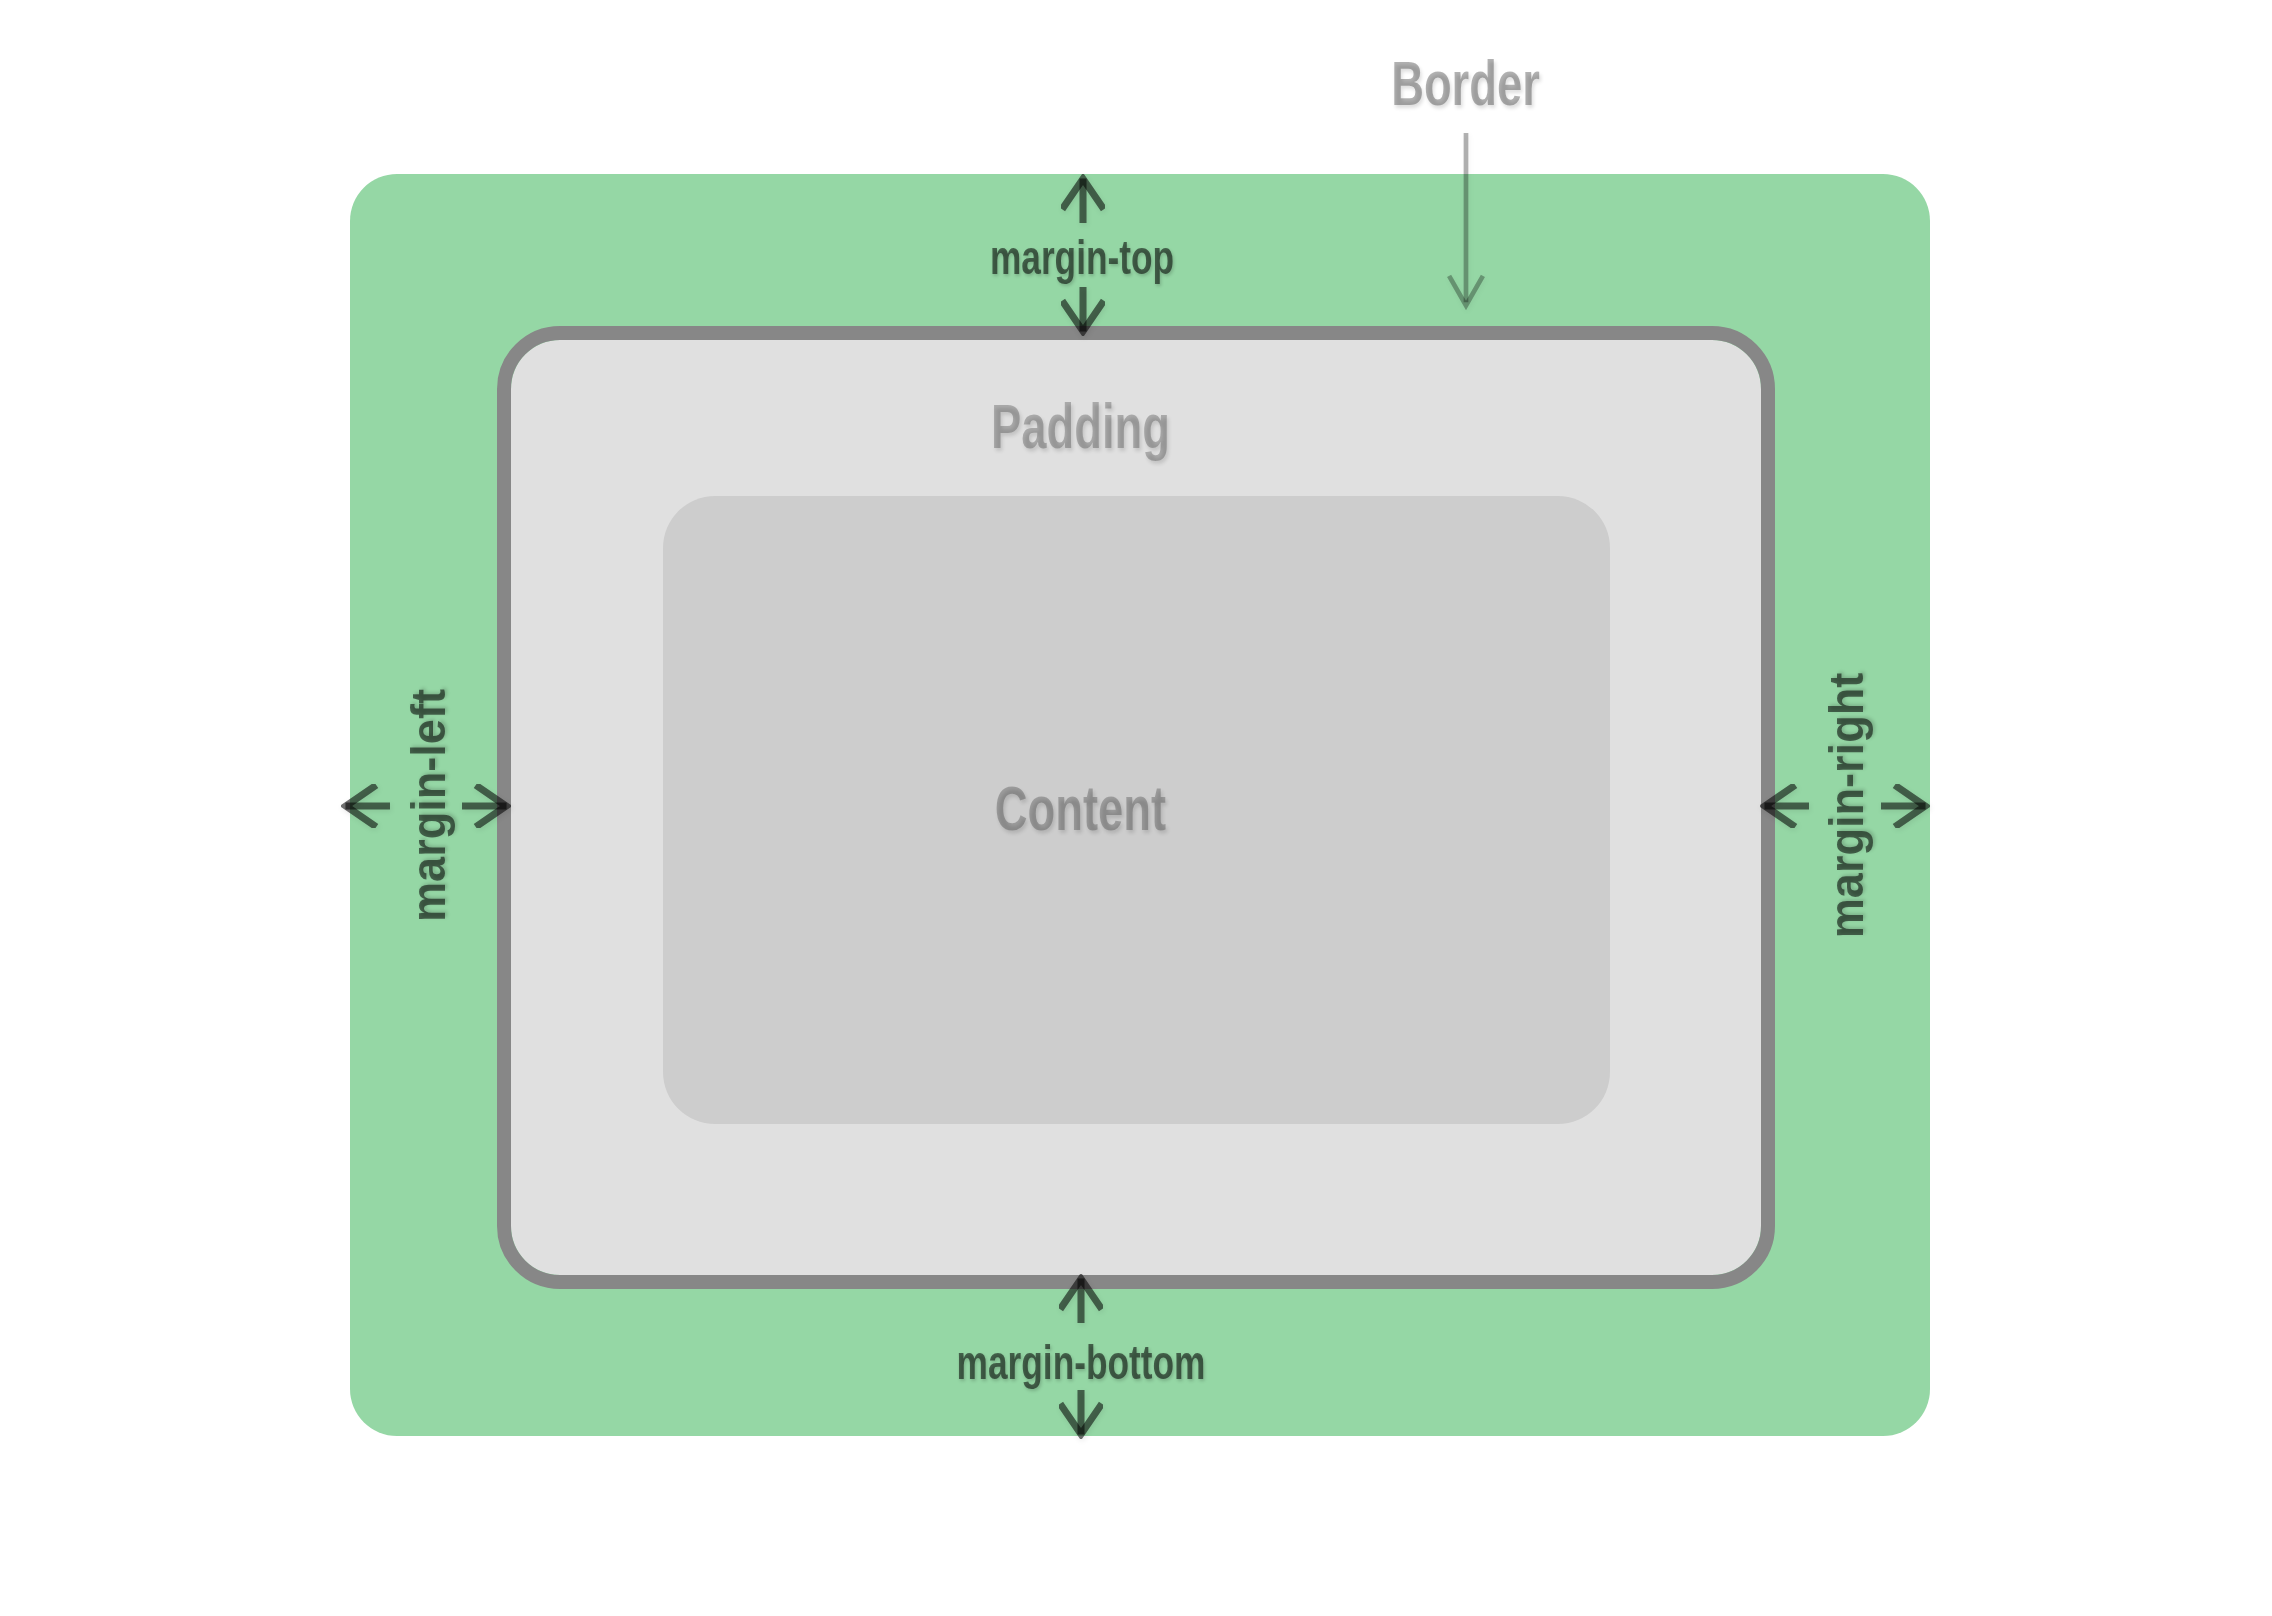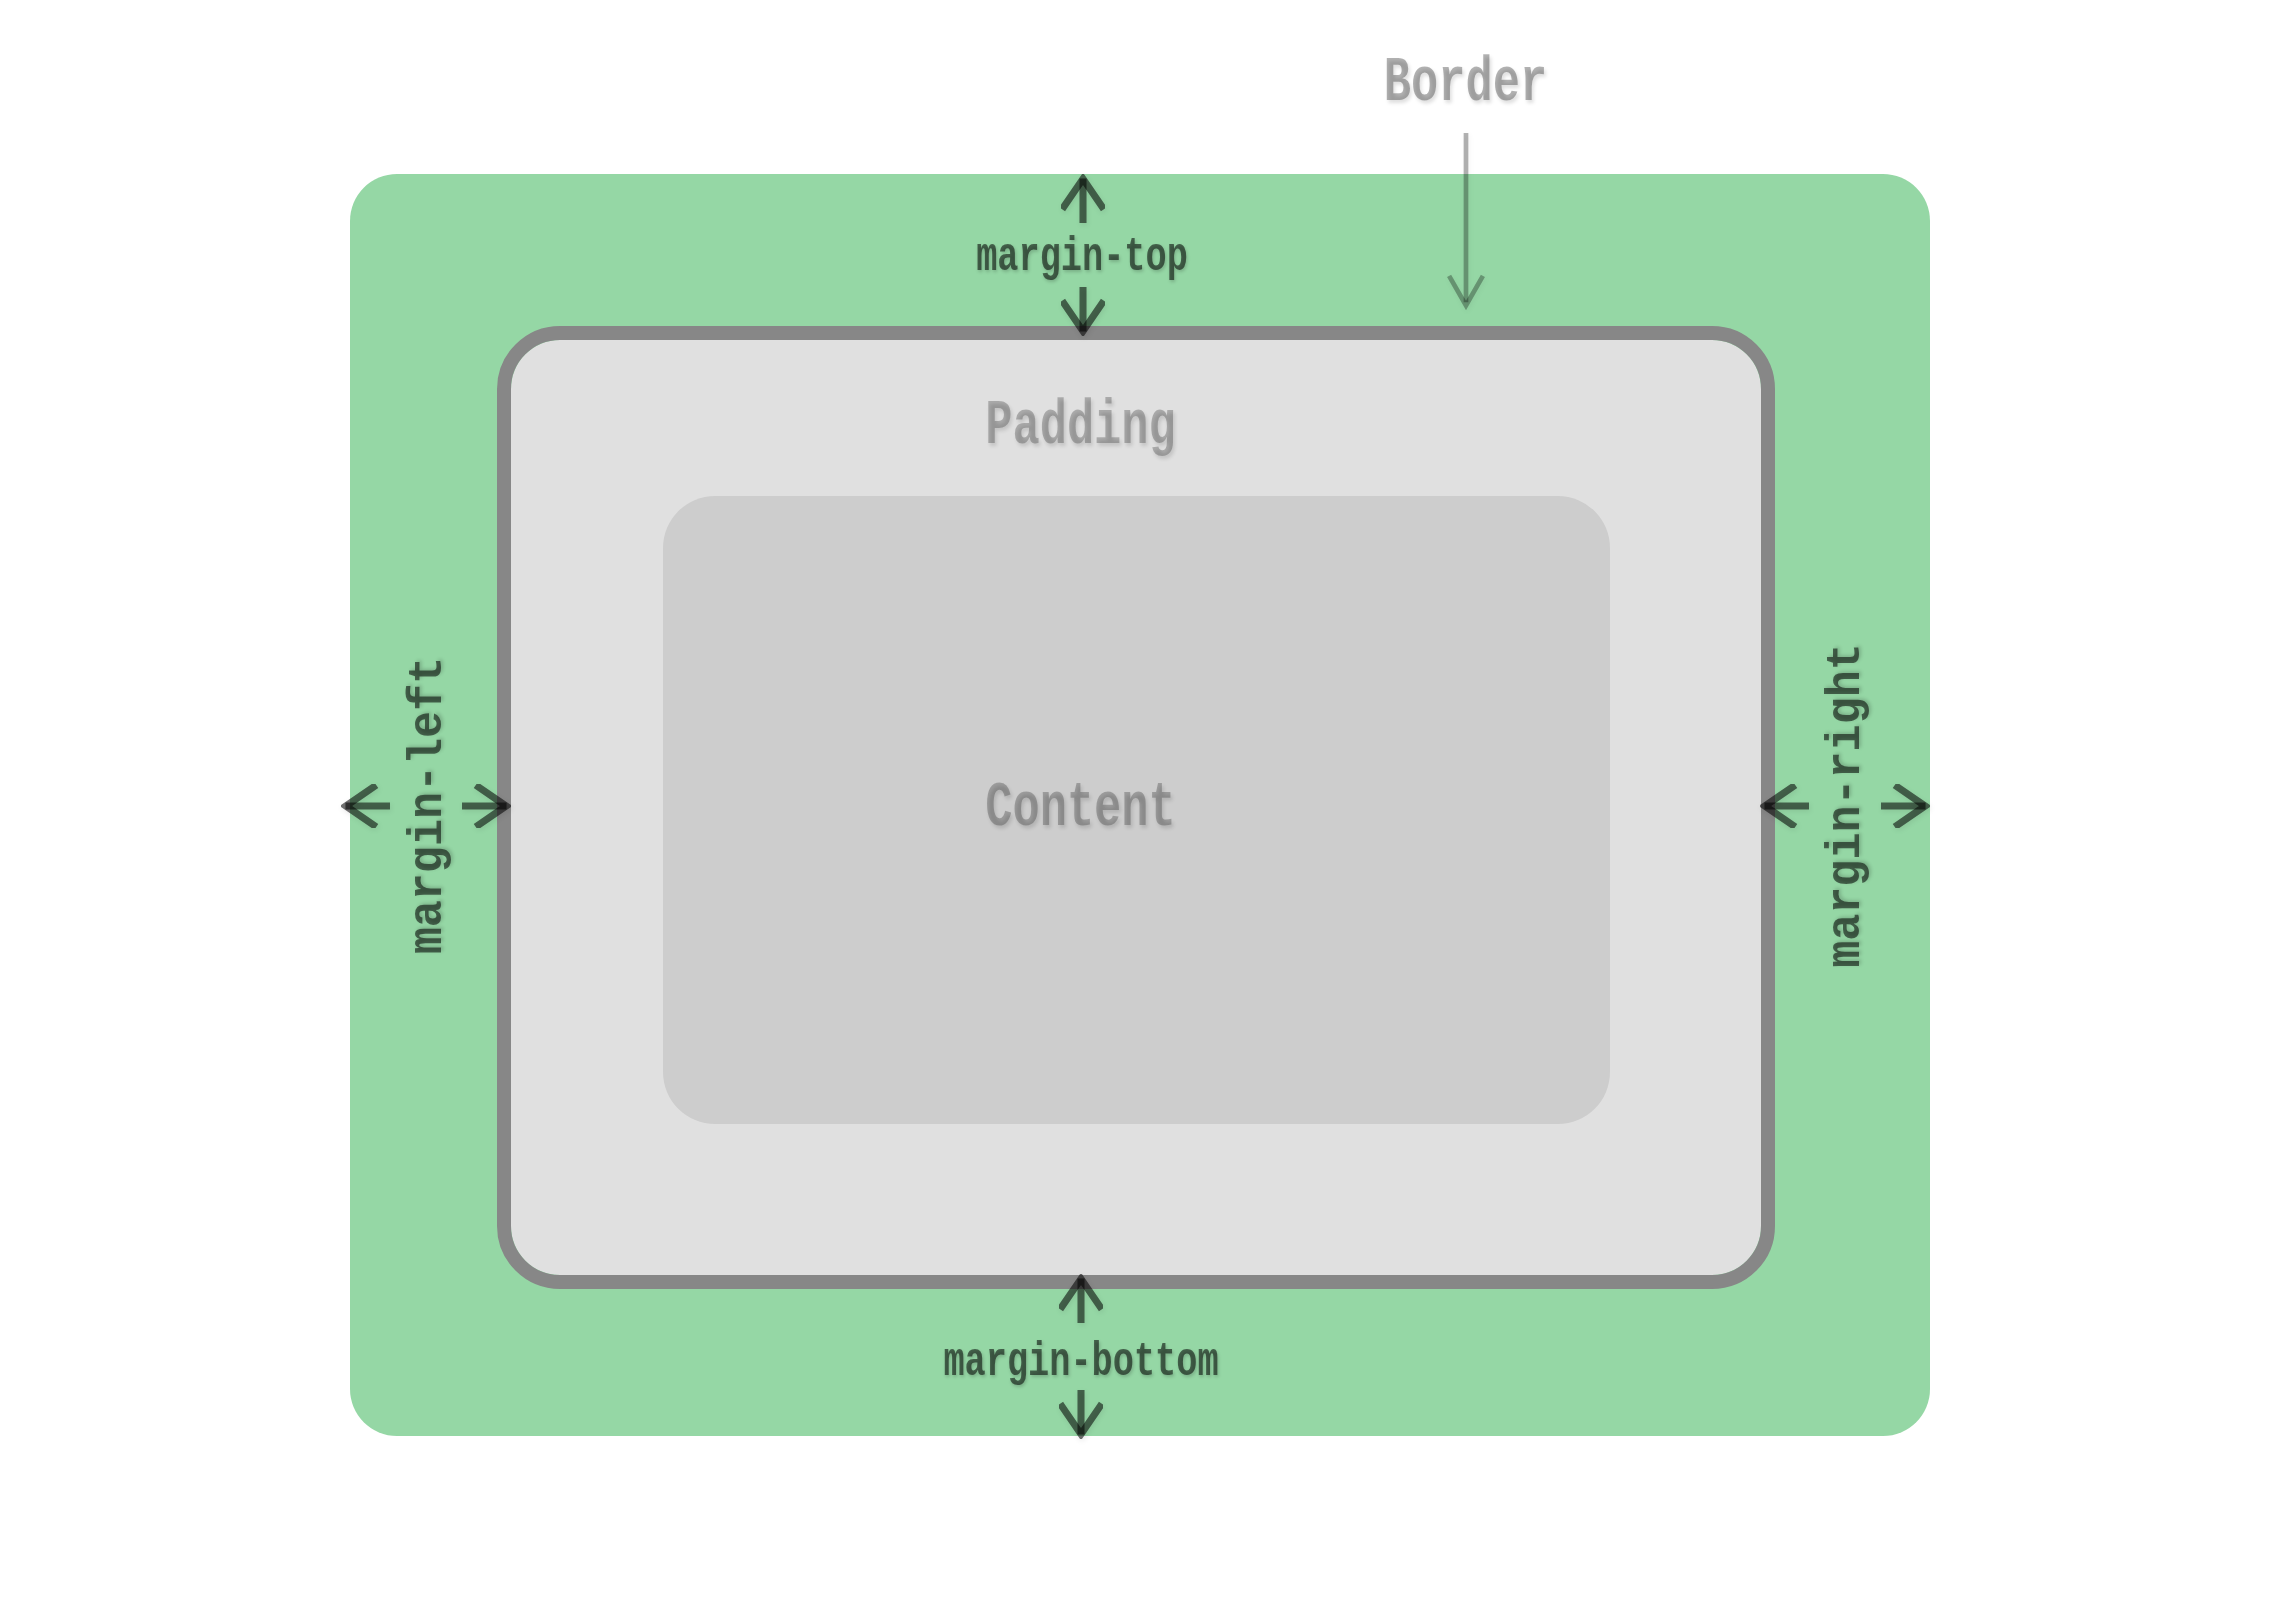--- a/index.html
+++ b/index.html
@@ -6,21 +6,20 @@
   body {
     width: 2273px; height: 1616px;
     background: var(--background, #ffffff);
     font-family: "Liberation Sans", sans-serif;
     overflow: hidden;
   }
   #canvas {
     position: relative;
     width: 2273px; height: 1295px;
     background: var(--background, #ffffff);
-    font-family: Liberation Mono, monospace;
   }
 
   
   .margin-box {
     position: absolute;
     left: 350px; top: 174px;
     width: 1580px; height: 1262px;
     background: var(--margin-fill, #95d7a5);
     border-radius: 47px;
   }

